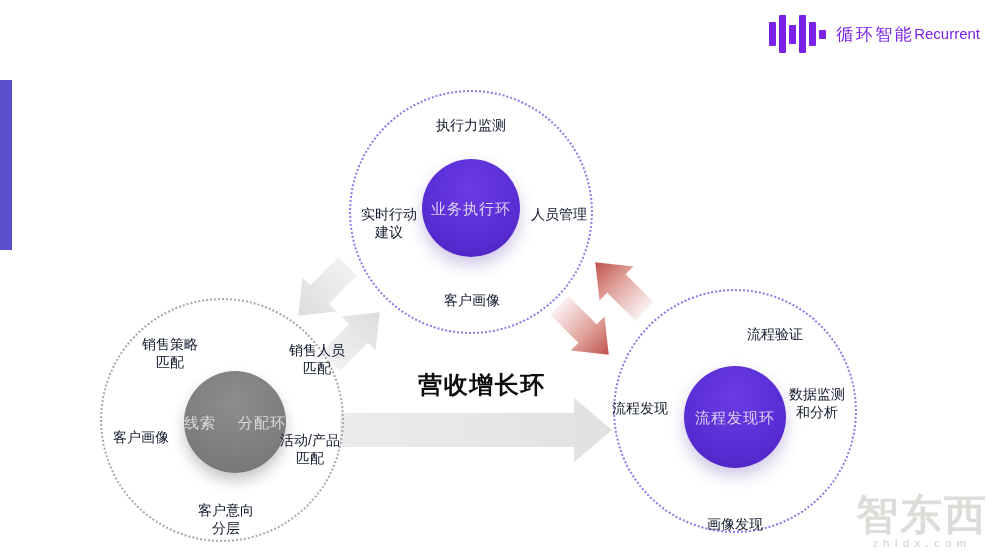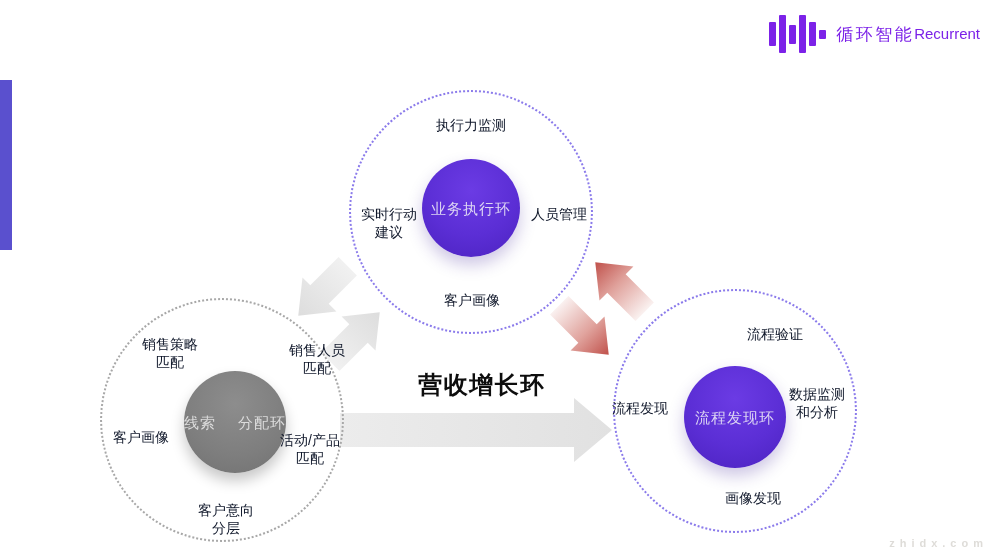--- a/index.html
+++ b/index.html
@@ -139,21 +139,22 @@
     <span>客户意向</span>
     <span>分层</span>
   </div>
 
   <div class="sat" style="left:775px;top:322px;margin-top:12px;">流程验证</div>
   <div class="sat" style="left:817px;top:403px;">
     <span>数据监测</span>
     <span>和分析</span>
   </div>
   <div class="sat" style="left:640px;top:408px;">流程发现</div>
-  <div class="sat" style="left:735px;top:498px;margin-left:18px;">画像发现</div>
+  <div class="sat" style="left:735px;top:524px;">画像发现</div>
 
   <div class="center-label">营收增长环</div>
 
   <div class="watermark">
+    <div class="wm-text">智东西</div>
     <div class="wm-domain">zhidx.com</div>
   </div>
 
 </div>
 
 </body></html>

